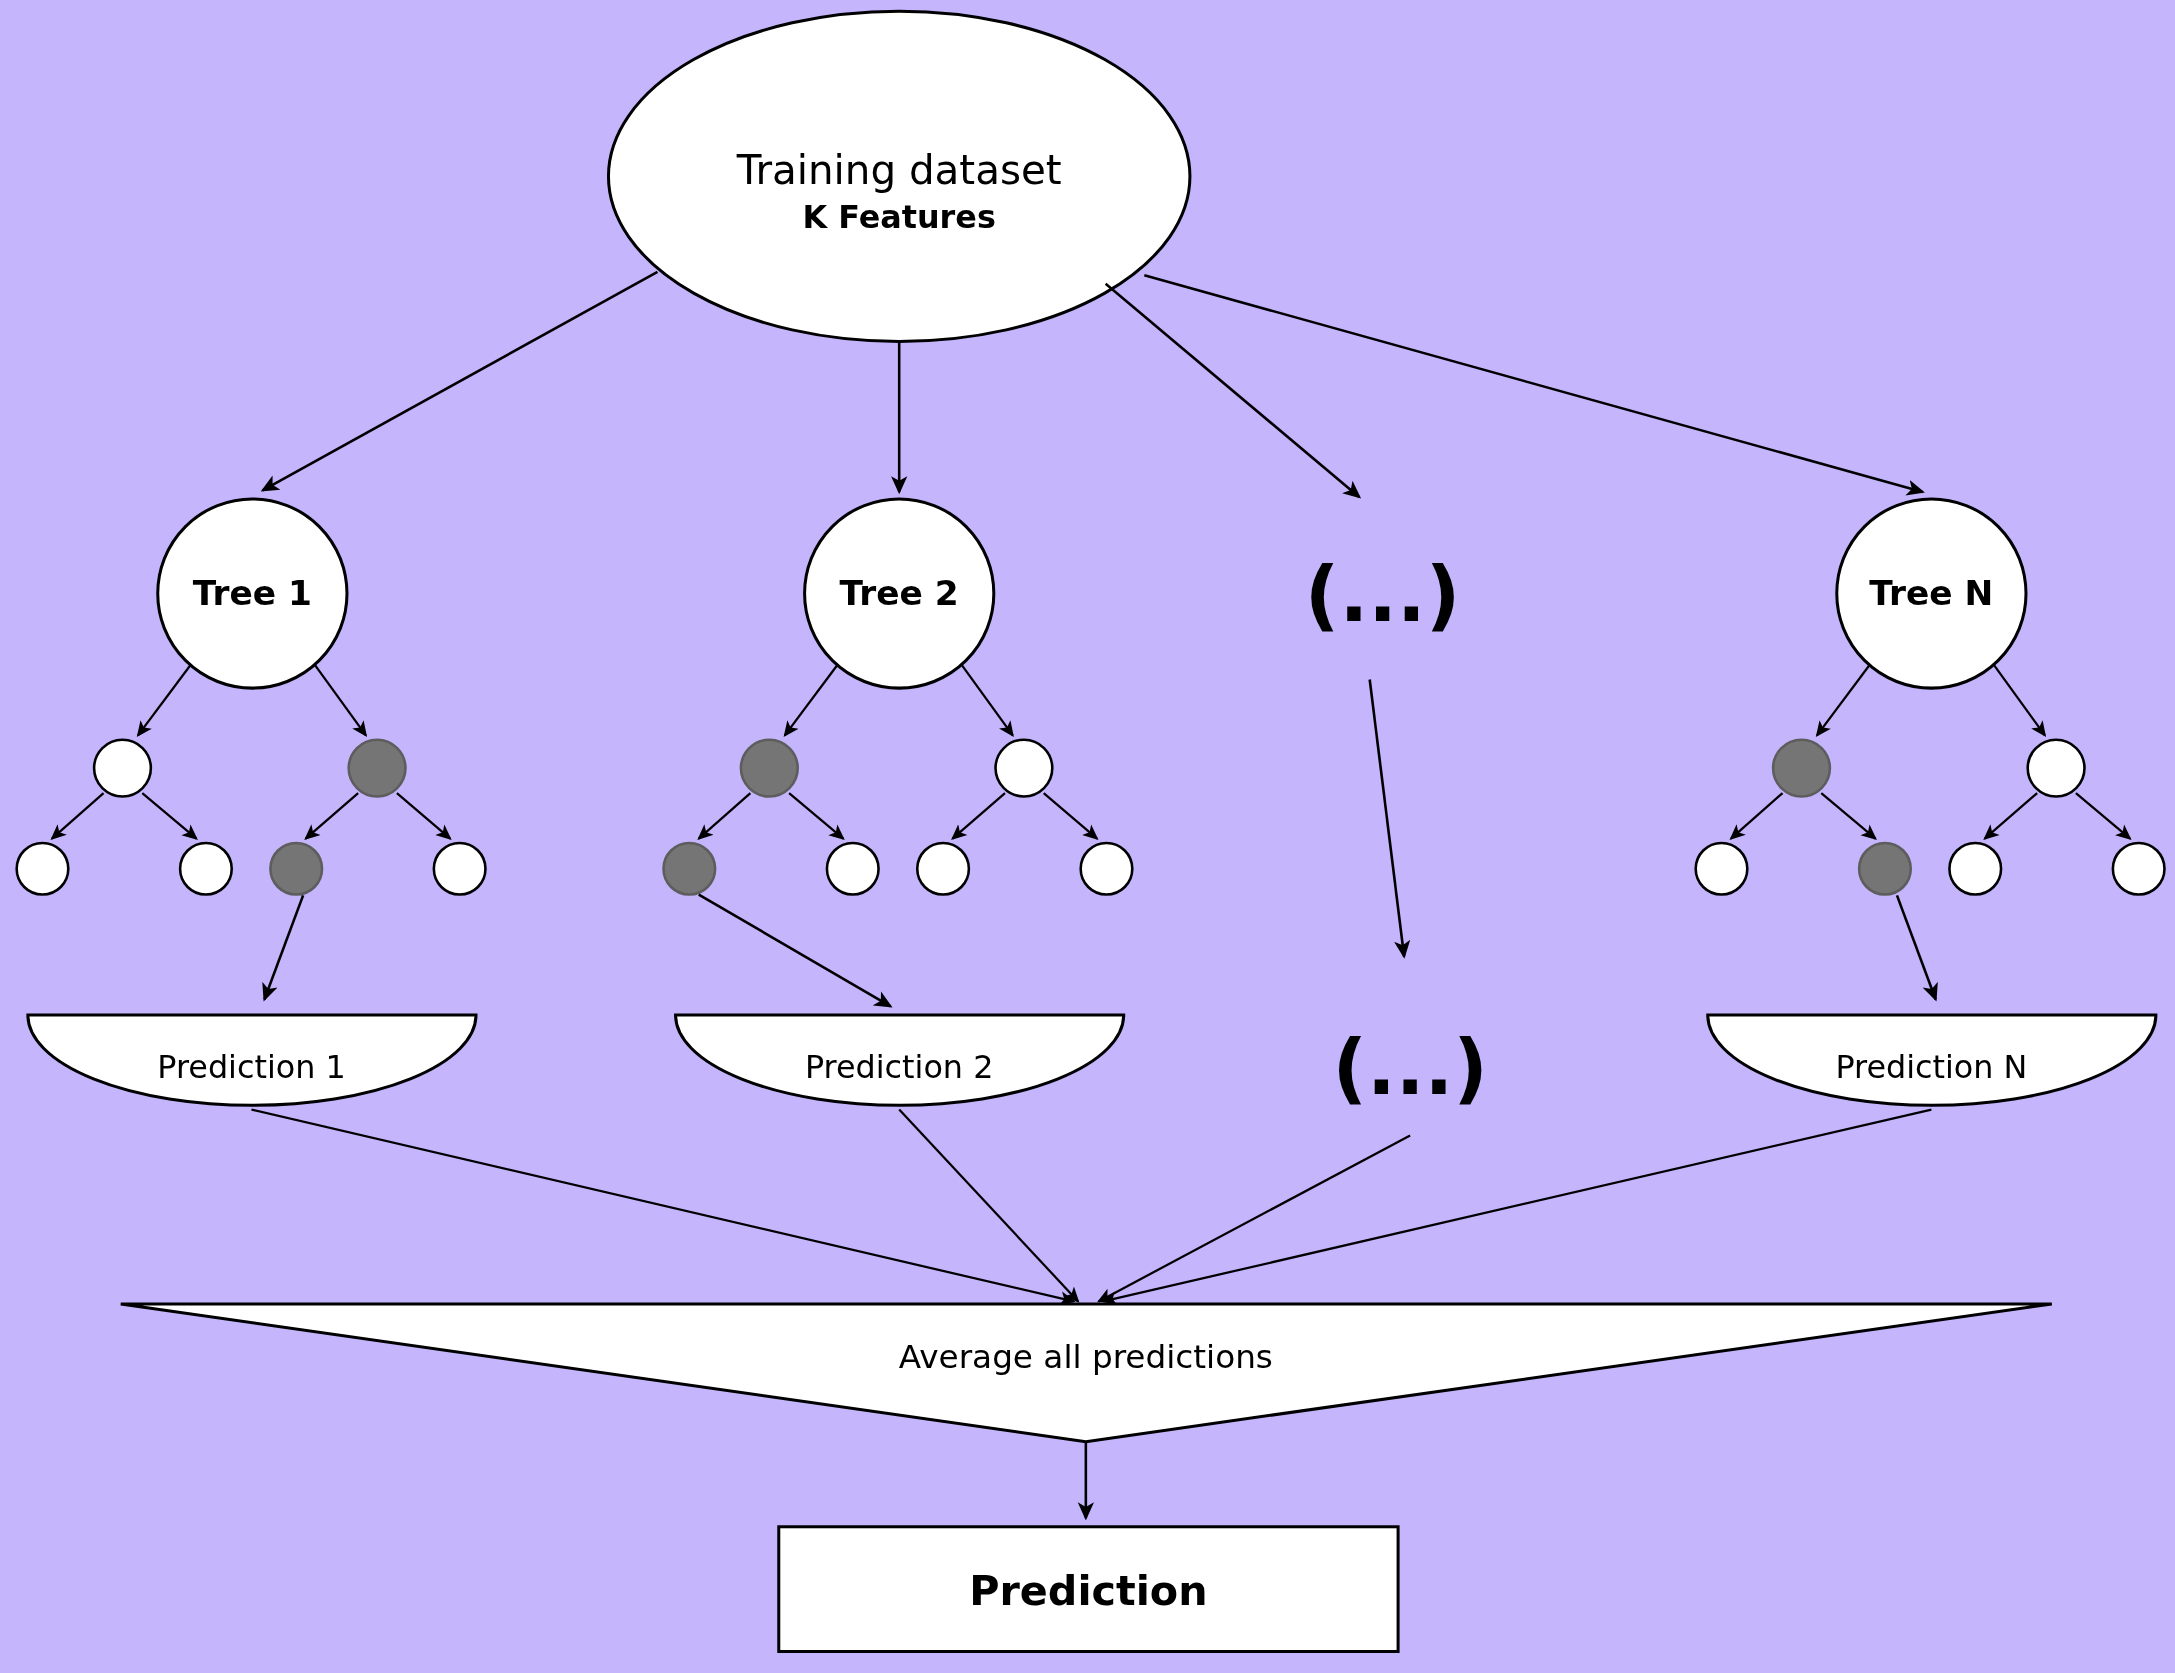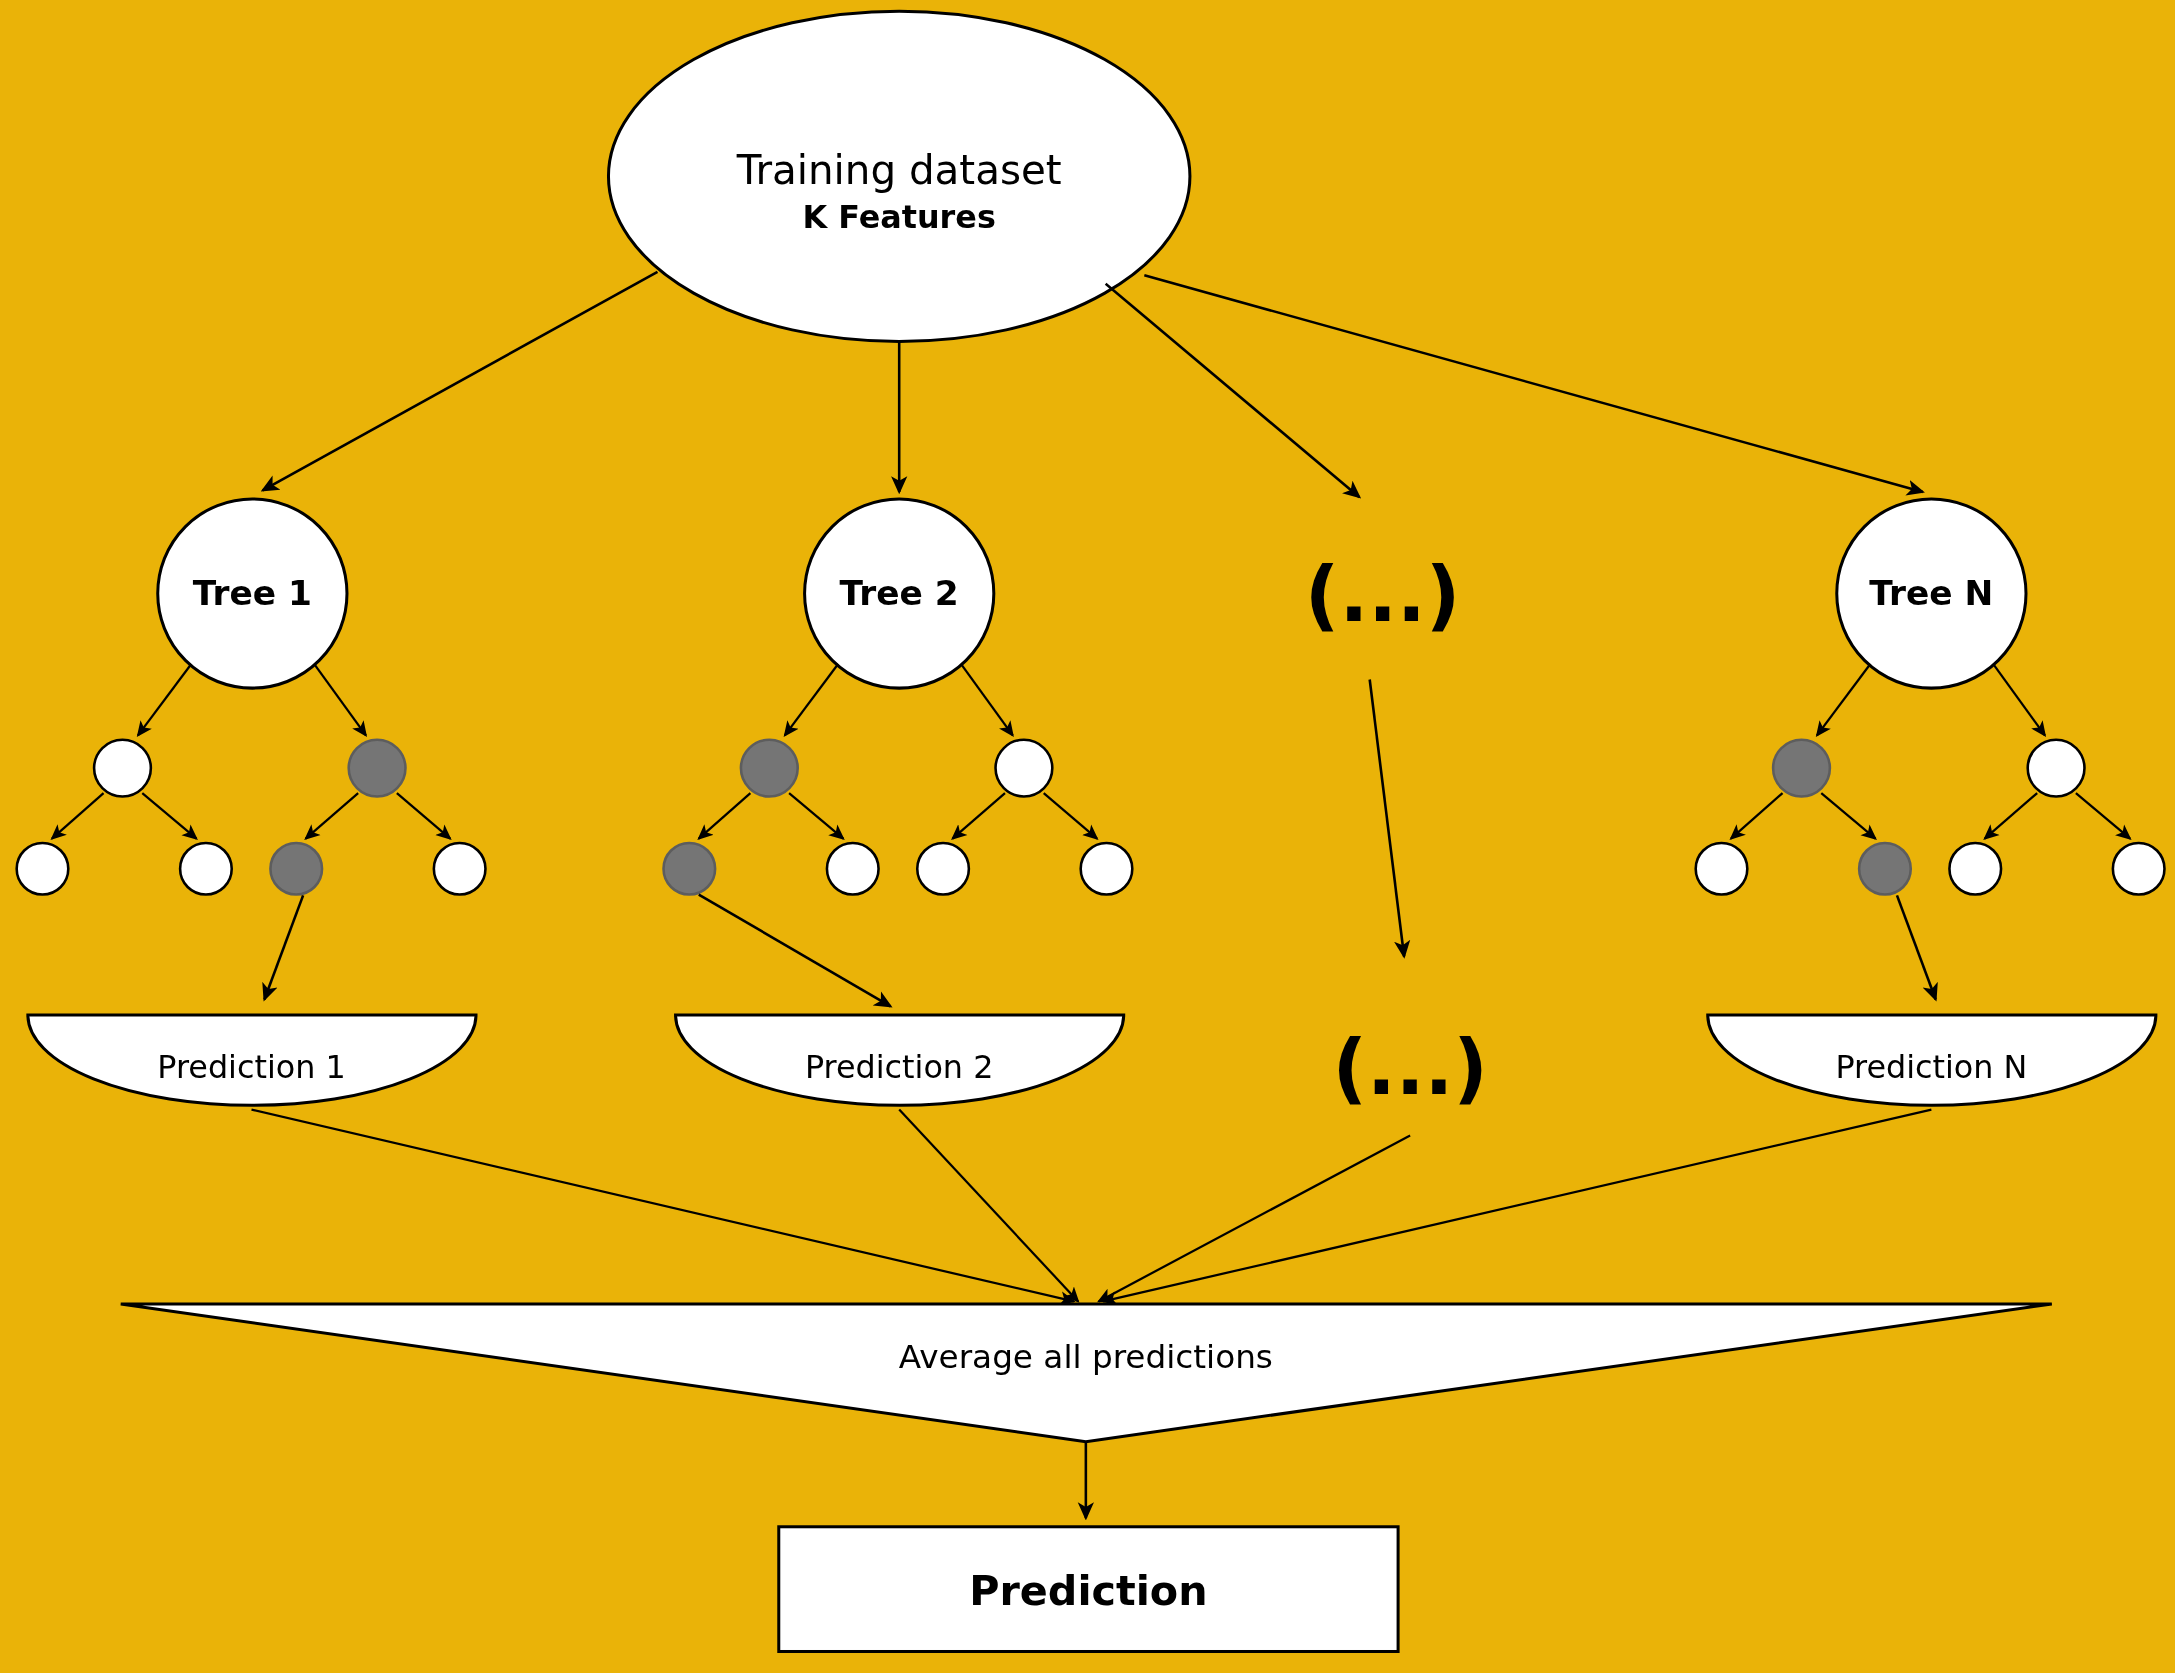--- a/index.html
+++ b/index.html
@@ -1,18 +1,18 @@
 <!DOCTYPE html>
 <html style="font-size:13.8px"><head>
 <meta charset="utf-8">
 <title>Random Forest Diagram</title>
 <style>
   html,body{margin:0;padding:0;background:#ffffff;}
   body{font-family:"DejaVu Sans","Liberation Sans",sans-serif;}
-  #stage{position:relative;width:2176px;height:1673px;background:#eab308;overflow:hidden;}
+  #stage{position:relative;width:2176px;height:1673px;background:#c4b5fd;overflow:hidden;}
   svg#diagram{position:absolute;left:0;top:0;width:2176px;height:1673px;display:block;}
   .node-open{fill:#ffffff;stroke:#000000;stroke-width:3;}
   .node-fill{fill:#757575;stroke:#5d5d5d;stroke-width:3;}
   .shape{fill:#ffffff;stroke:#000000;stroke-width:3.5;}
   .edge{fill:none;stroke:#000000;stroke-width:3;}
   .edge-thin{fill:none;stroke:#000000;stroke-width:2.6;}
   text{font-family:"DejaVu Sans","Liberation Sans",sans-serif;fill:#000000;}
   .t-title{font-size:47px;}
   .t-sub{font-size:37px;font-weight:bold;}
   .t-tree{font-size:40px;font-weight:bold;}

